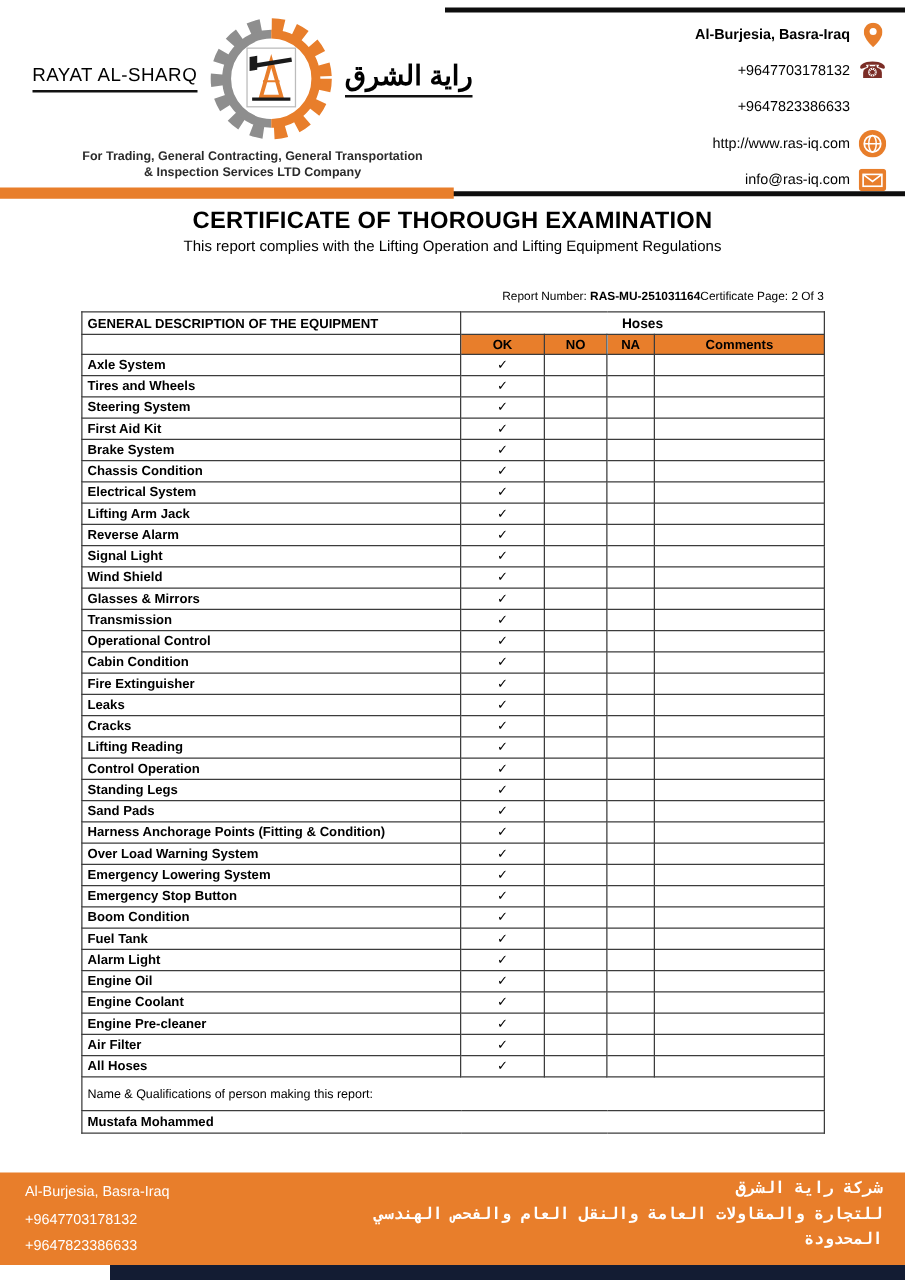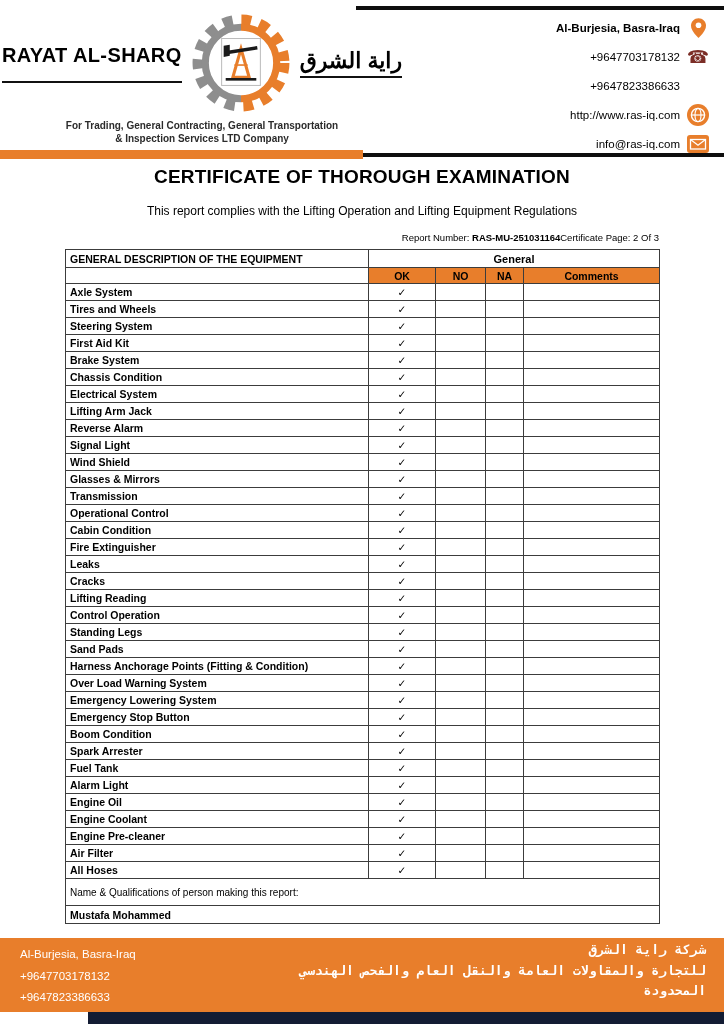--- a/index.html
+++ b/index.html
@@ -4,40 +4,40 @@
 <style>
   * { margin:0; padding:0; box-sizing:border-box; }
   html,body { background:#ffffff; }
   .page { position:relative; width:724px; height:1024px; background:#fff;
           font-family:"Liberation Sans",sans-serif; color:#000; margin:0 auto; overflow:hidden; }
 
   .top-rule { position:absolute; top:6px; left:356px; right:0; height:4px; background:#0e0e0e; }
 
   .brand { position:absolute; top:10px; left:14px; width:376px; }
   .brand-row { display:flex; align-items:center; justify-content:center; gap:8px; height:106px; }
-  .brand-name { font-size:20px; font-weight:bold; letter-spacing:.4px; border-bottom:2.5px solid #111;
-                padding-bottom:14px; white-space:nowrap; }
+  .brand-name { font-size:15px; font-weight:normal; letter-spacing:.4px; border-bottom:2.5px solid #111;
+                padding-bottom:3px; white-space:nowrap; }
   .brand-name-ar { font-size:22px; font-weight:bold; border-bottom:2.5px solid #111; padding-bottom:2px;
                    font-family:Liberation Sans, sans-serif; white-space:nowrap; }
   .gear-logo { width:102px; height:102px; flex:0 0 auto; }
   .tagline { text-align:center; font-size:10px; font-weight:bold; color:#2b2b2b; line-height:13px; margin-top:3px; }
 
   .contact { position:absolute; top:13px; right:8px; width:260px; }
   .contact-row { display:flex; align-items:center; justify-content:flex-end; height:29px; }
   .contact-text { font-size:11.5px; white-space:nowrap; }
   .contact-text.bold { font-weight:bold; }
   .contact-iconbox { width:36px; flex:0 0 36px; display:flex; justify-content:center; align-items:center; }
   .phone-glyph { font-size:18px; color:#7b2d26; font-family:"DejaVu Sans",sans-serif; line-height:1; }
 
   .divider-black  { position:absolute; top:153px; left:350px; right:0; height:4px; background:#0e0e0e; }
   .divider-orange { position:absolute; top:150px; left:0; width:363px; height:9px; background:#E87E2B; }
 
   .doc-title { position:absolute; top:166px; left:0; width:100%; text-align:center;
                font-size:19px; font-weight:bold; letter-spacing:.2px; }
-  .doc-subtitle { position:absolute; top:204px; left:0; width:100%; text-align:center; font-size:12px; }
+  .doc-subtitle { position:absolute; top:190px; left:0; width:100%; text-align:center; font-size:12px; }
 
   .report-line { position:absolute; top:232px; left:65px; width:594px; display:flex;
                  justify-content:flex-end; align-items:flex-end; font-size:9.5px; }
   .report-number-value { font-weight:bold; }
 
   .equip-table-wrap { position:absolute; top:249px; left:65px; }
   table.equip { border-collapse:collapse; table-layout:fixed; width:594px; }
   table.equip td, table.equip th { border:1px solid #3c3c3c; overflow:hidden; }
   .hdr-desc { text-align:left; font-size:10.5px; font-weight:bold; padding:2px 4px; height:18px;margin-left:22px; }
   .hdr-status { text-align:center; font-size:11px; font-weight:bold; }
@@ -160,21 +160,21 @@
       <colgroup>
         <col style="width:303px">
           <col style="width:67px">
           <col style="width:50px">
           <col style="width:38px">
           <col style="width:136px">
       </colgroup>
       <thead>
         <tr>
           <th class="hdr-desc">GENERAL DESCRIPTION OF THE EQUIPMENT</th>
-          <th class="hdr-status" colspan="4">General</th>
+          <th class="hdr-status" colspan="4">Hoses</th>
         </tr>
         <tr>
           <td></td>
           <td class="hdr-col">OK</td>
           <td class="hdr-col">NO</td>
           <td class="hdr-col">NA</td>
           <td class="hdr-col">Comments</td>
         </tr>
       </thead>
       <tbody>
@@ -355,27 +355,20 @@
           </tr>
           <tr>
             <td class="cell-label">Emergency Stop Button</td>
             <td class="cell-mark">✓</td>
             <td class="cell-mark"></td>
             <td class="cell-mark"></td>
             <td class="cell-mark"></td>
           </tr>
           <tr>
             <td class="cell-label">Boom Condition</td>
-            <td class="cell-mark">✓</td>
-            <td class="cell-mark"></td>
-            <td class="cell-mark"></td>
-            <td class="cell-mark"></td>
-          </tr>
-          <tr>
-            <td class="cell-label">Spark Arrester</td>
             <td class="cell-mark">✓</td>
             <td class="cell-mark"></td>
             <td class="cell-mark"></td>
             <td class="cell-mark"></td>
           </tr>
           <tr>
             <td class="cell-label">Fuel Tank</td>
             <td class="cell-mark">✓</td>
             <td class="cell-mark"></td>
             <td class="cell-mark"></td>

